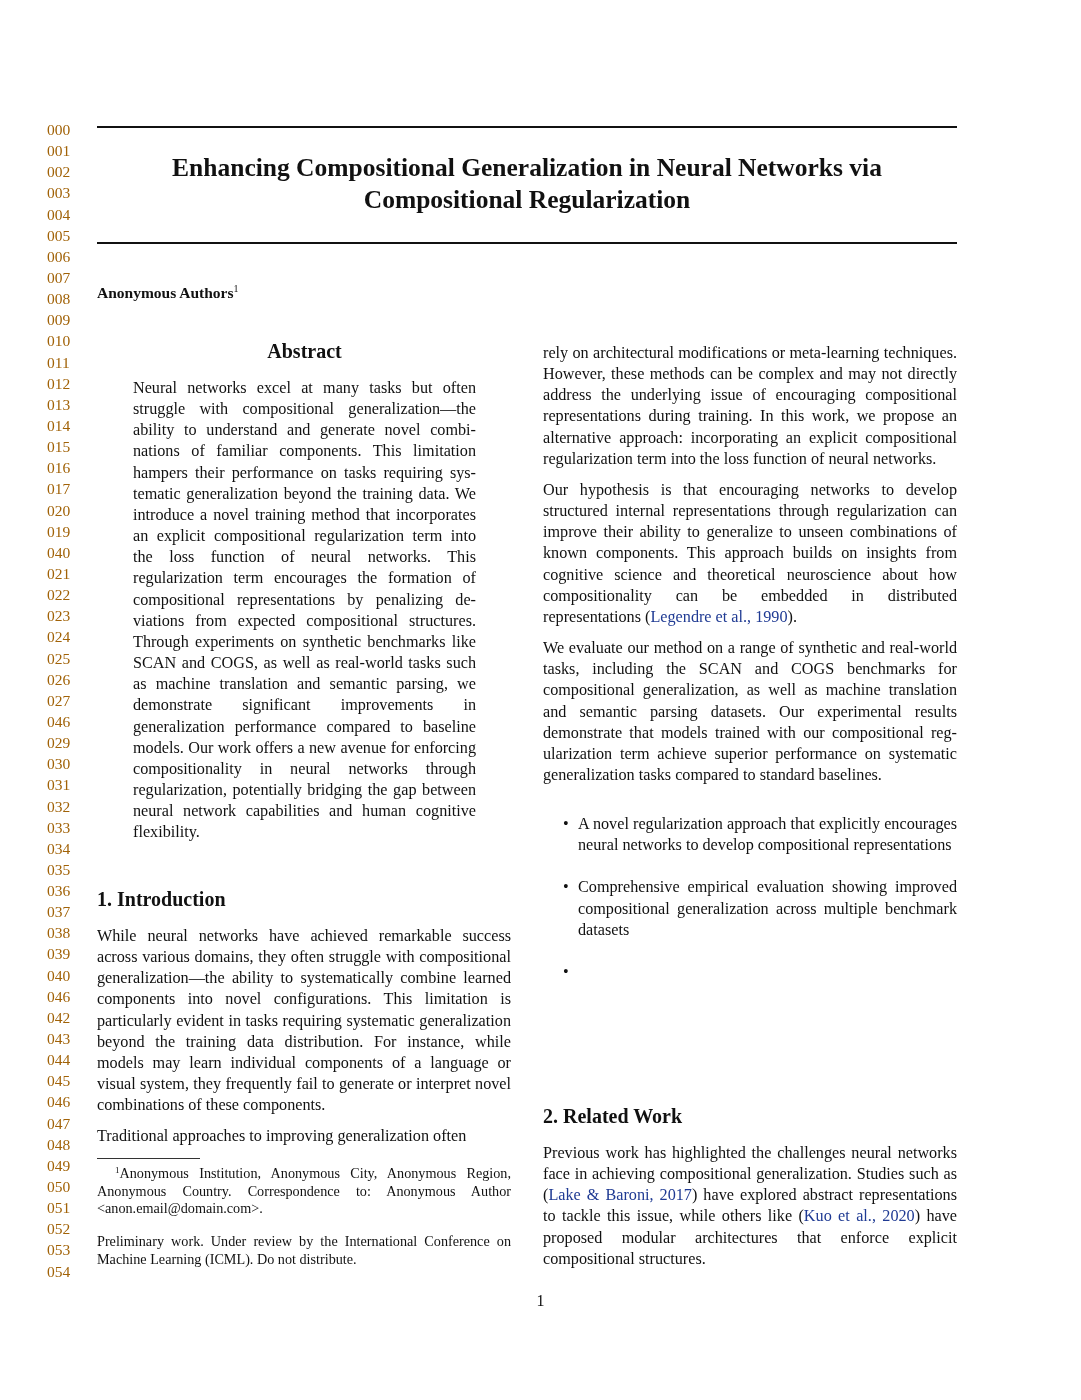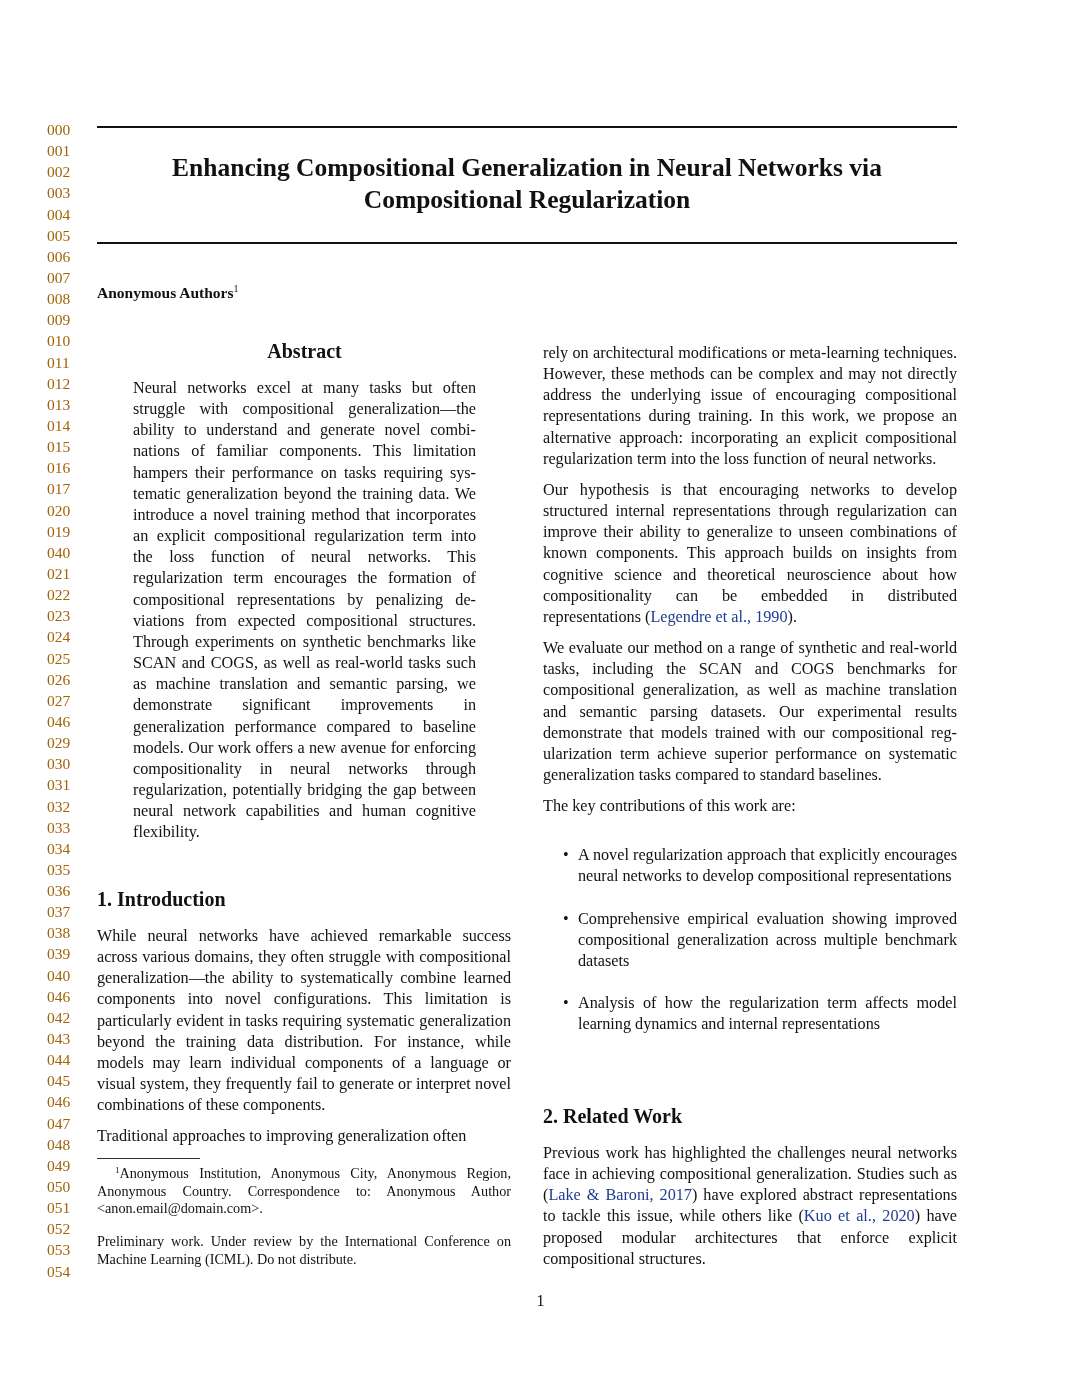--- a/index.html
+++ b/index.html
@@ -118,25 +118,24 @@
 </div>
 
 <div class="footrule"></div>
 <div class="footnote" style="top:1162px;"><span style="display:inline-block;width:18px;"></span><sup>1</sup><span>Anonymous Institution, Anonymous City, Anonymous Region, Anonymous Country. Correspondence to: Anonymous Author &lt;anon.email@domain.com&gt;.</span></div>
 <div class="footnote" style="top:1233px;">Preliminary work. Under review by the International Conference on Machine Learning (ICML). Do not distribute.</div>
 
 <div class="col rightcol" style="top:343px;">
   <p>rely on architectural modifications or meta-learning tech­niques. However, these methods can be complex and may not directly address the underlying issue of encouraging compositional representations during training. In this work, we propose an alternative approach: incorporating an ex­plicit compositional regularization term into the loss func­tion of neural networks.</p>
   <p style="margin-top:10px;"><span>Our hypothesis is that encouraging networks to develop structured internal representations through regularization can improve their ability to generalize to unseen combi­nations of known components. This approach builds on insights from cognitive science and theoretical neuroscience about how compositionality can be embedded in distributed representations (</span><a class="cite">Legendre et al., 1990</a><span>).</span></p>
   <p style="margin-top:10px;">We evaluate our method on a range of synthetic and real-world tasks, including the SCAN and COGS benchmarks for compositional generalization, as well as machine transla­tion and semantic parsing datasets. Our experimental results demonstrate that models trained with our compositional reg­ularization term achieve superior performance on systematic generalization tasks compared to standard baselines.</p>
-  <p style="margin-top:10px;">The key contributions of this work are:</p>
   <ul class="contrib" style="margin-top:28px;">
     <li><span class="bullet">•</span><span>A novel regularization approach that explicitly encour­ages neural networks to develop compositional repre­sentations</span></li>
     <li style="margin-top:21px;"><span class="bullet">•</span><span>Comprehensive empirical evaluation showing im­proved compositional generalization across multiple benchmark datasets</span></li>
-    <li style="margin-top:21px;"><span class="bullet">•</span><span>Analysis of how the regularization term affects model learning dynamics and internal representations</span></li>
+    <li style="margin-top:21px;"><span class="bullet">•</span></li>
   </ul>
 </div>
 
 <div class="sec-h" style="left:543px; top:1105px;">2. Related Work</div>
 <div class="col rightcol" style="top:1143px;">
   <p><span>Previous work has highlighted the challenges neural net­works face in achieving compositional generalization. Stud­ies such as (</span><a class="cite">Lake &amp; Baroni, 2017</a><span>) have explored abstract representations to tackle this issue, while others like (</span><a class="cite">Kuo et al., 2020</a><span>) have proposed modular architectures that en­force explicit compositional structures.</span></p>
 </div>
 
 <div class="pagenum">1</div>
 

